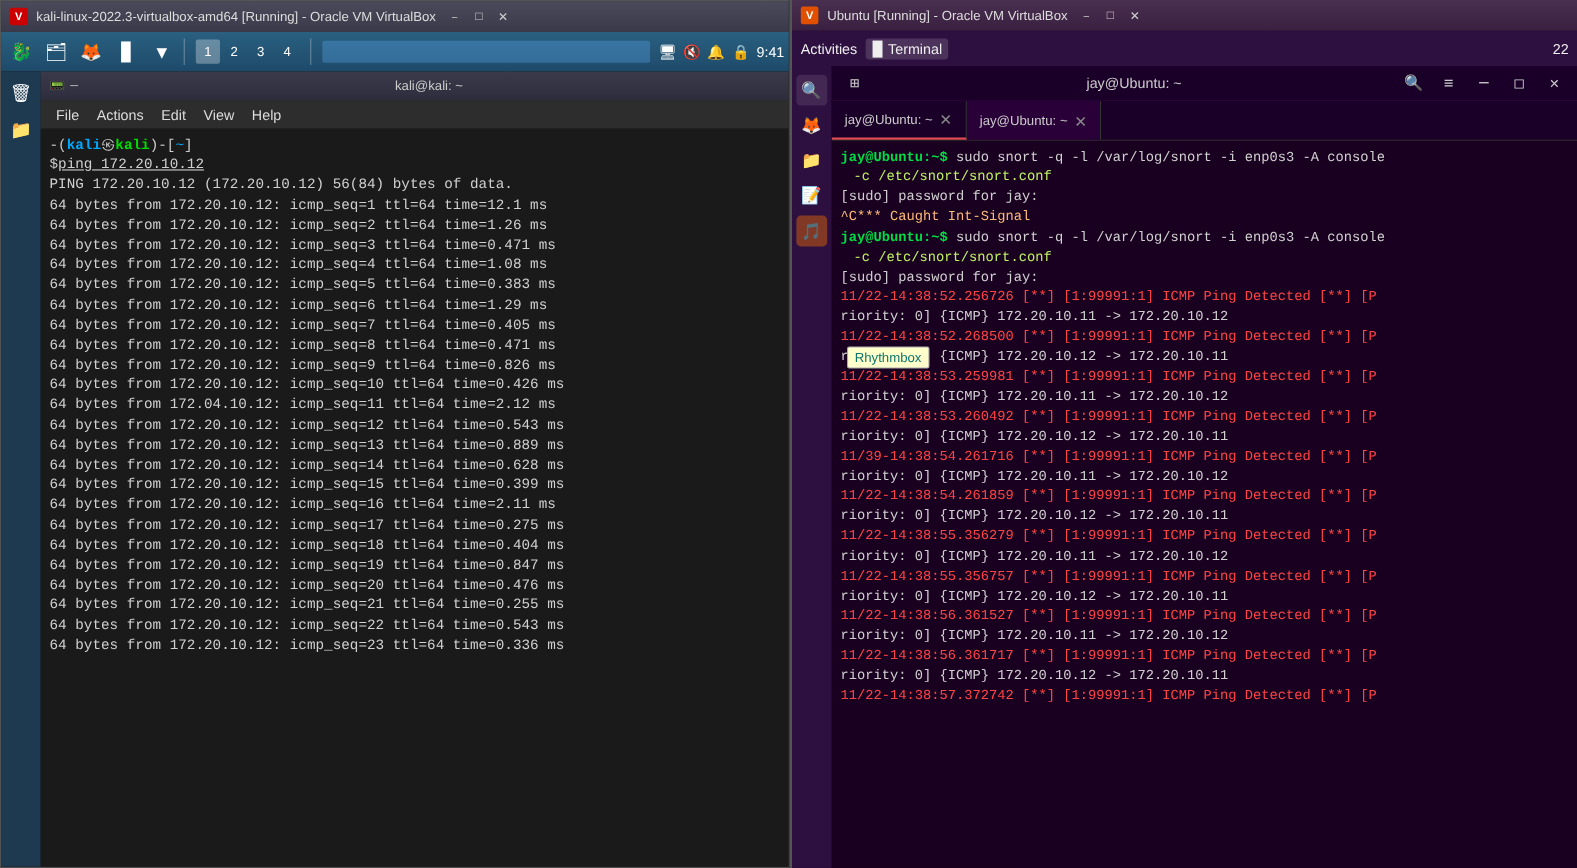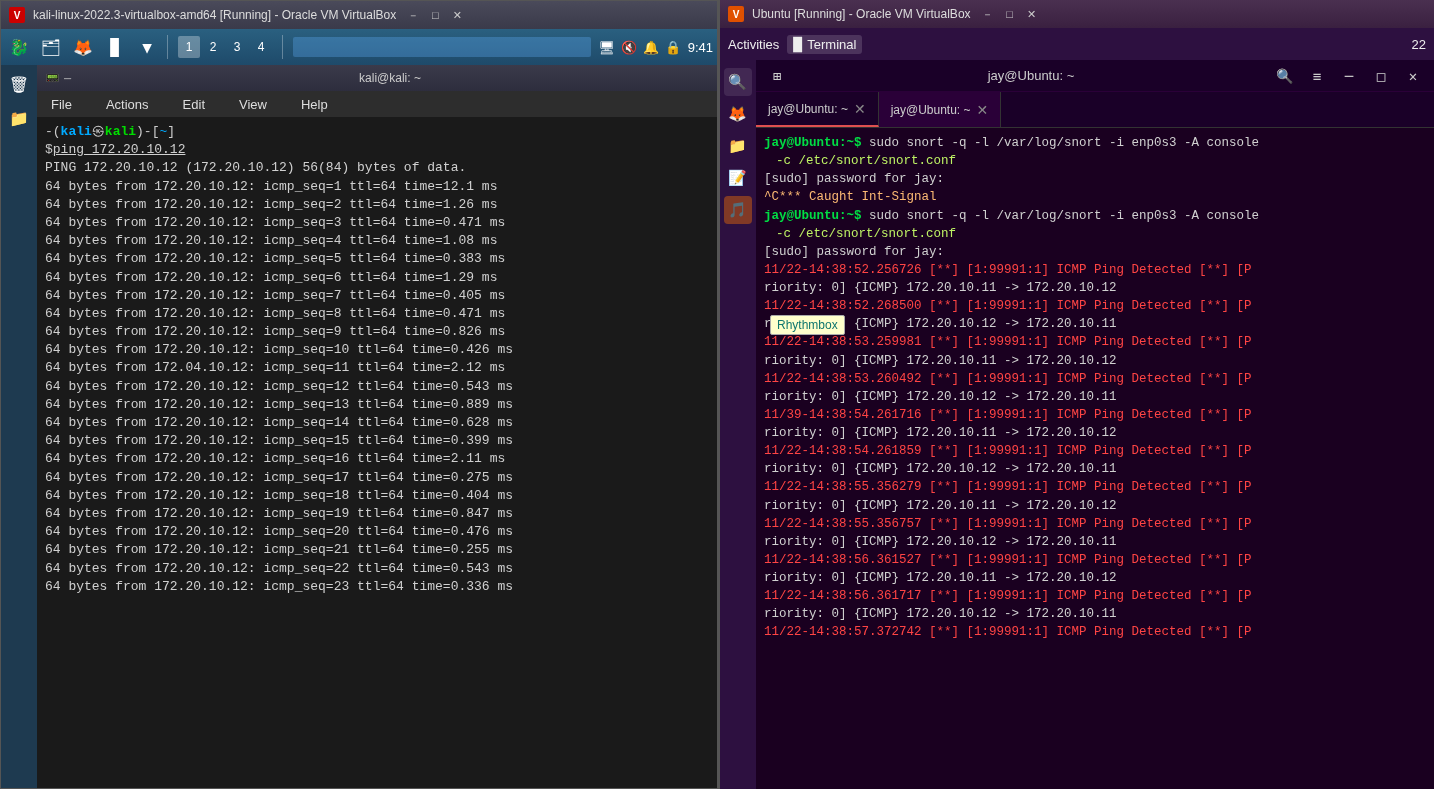--- a/index.html
+++ b/index.html
@@ -65,21 +65,21 @@
       border-radius: 2px;
     }
 
     
     .menu-bar {
       background: #2d2d2d;
       height: 26px;
       display: flex;
       align-items: center;
       padding: 0 6px;
-      gap: 18px;
+      gap: 0;
       font-family: sans-serif;
       font-size: 13px;
       color: #ddd;
     }
 
     .menu-item {
       padding: 2px 8px;
       border-radius: 3px;
       cursor: pointer;
     }

